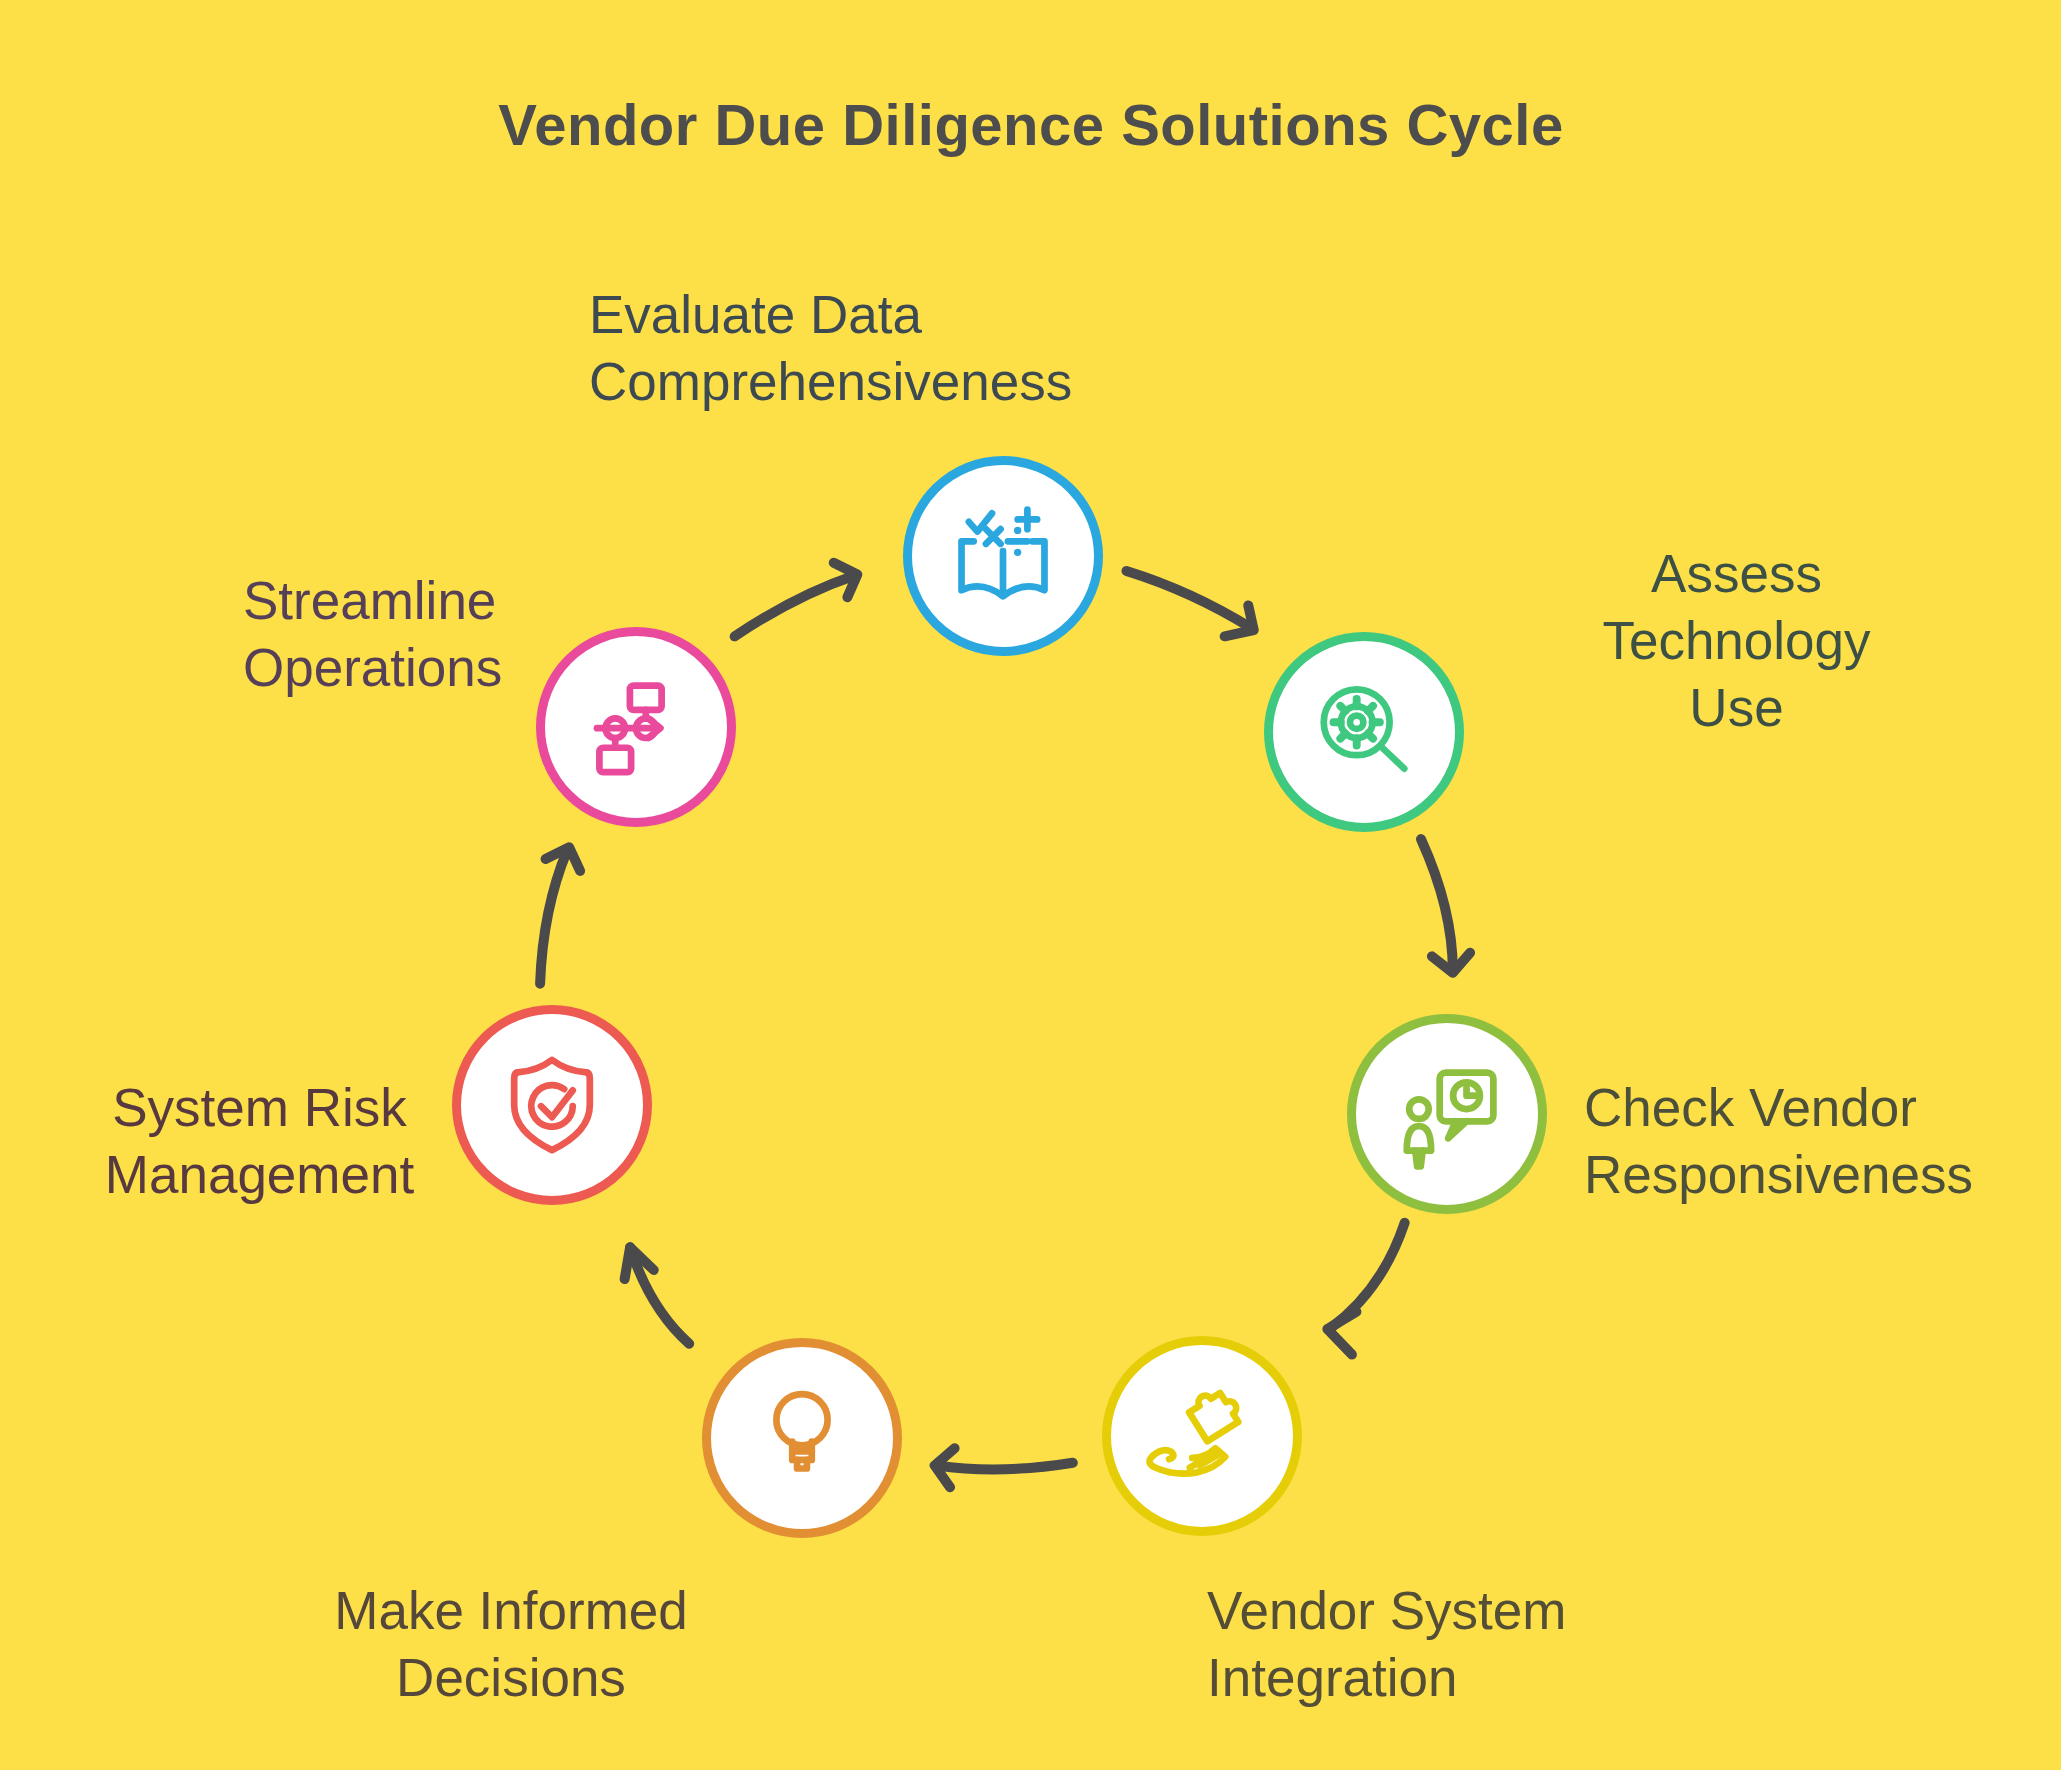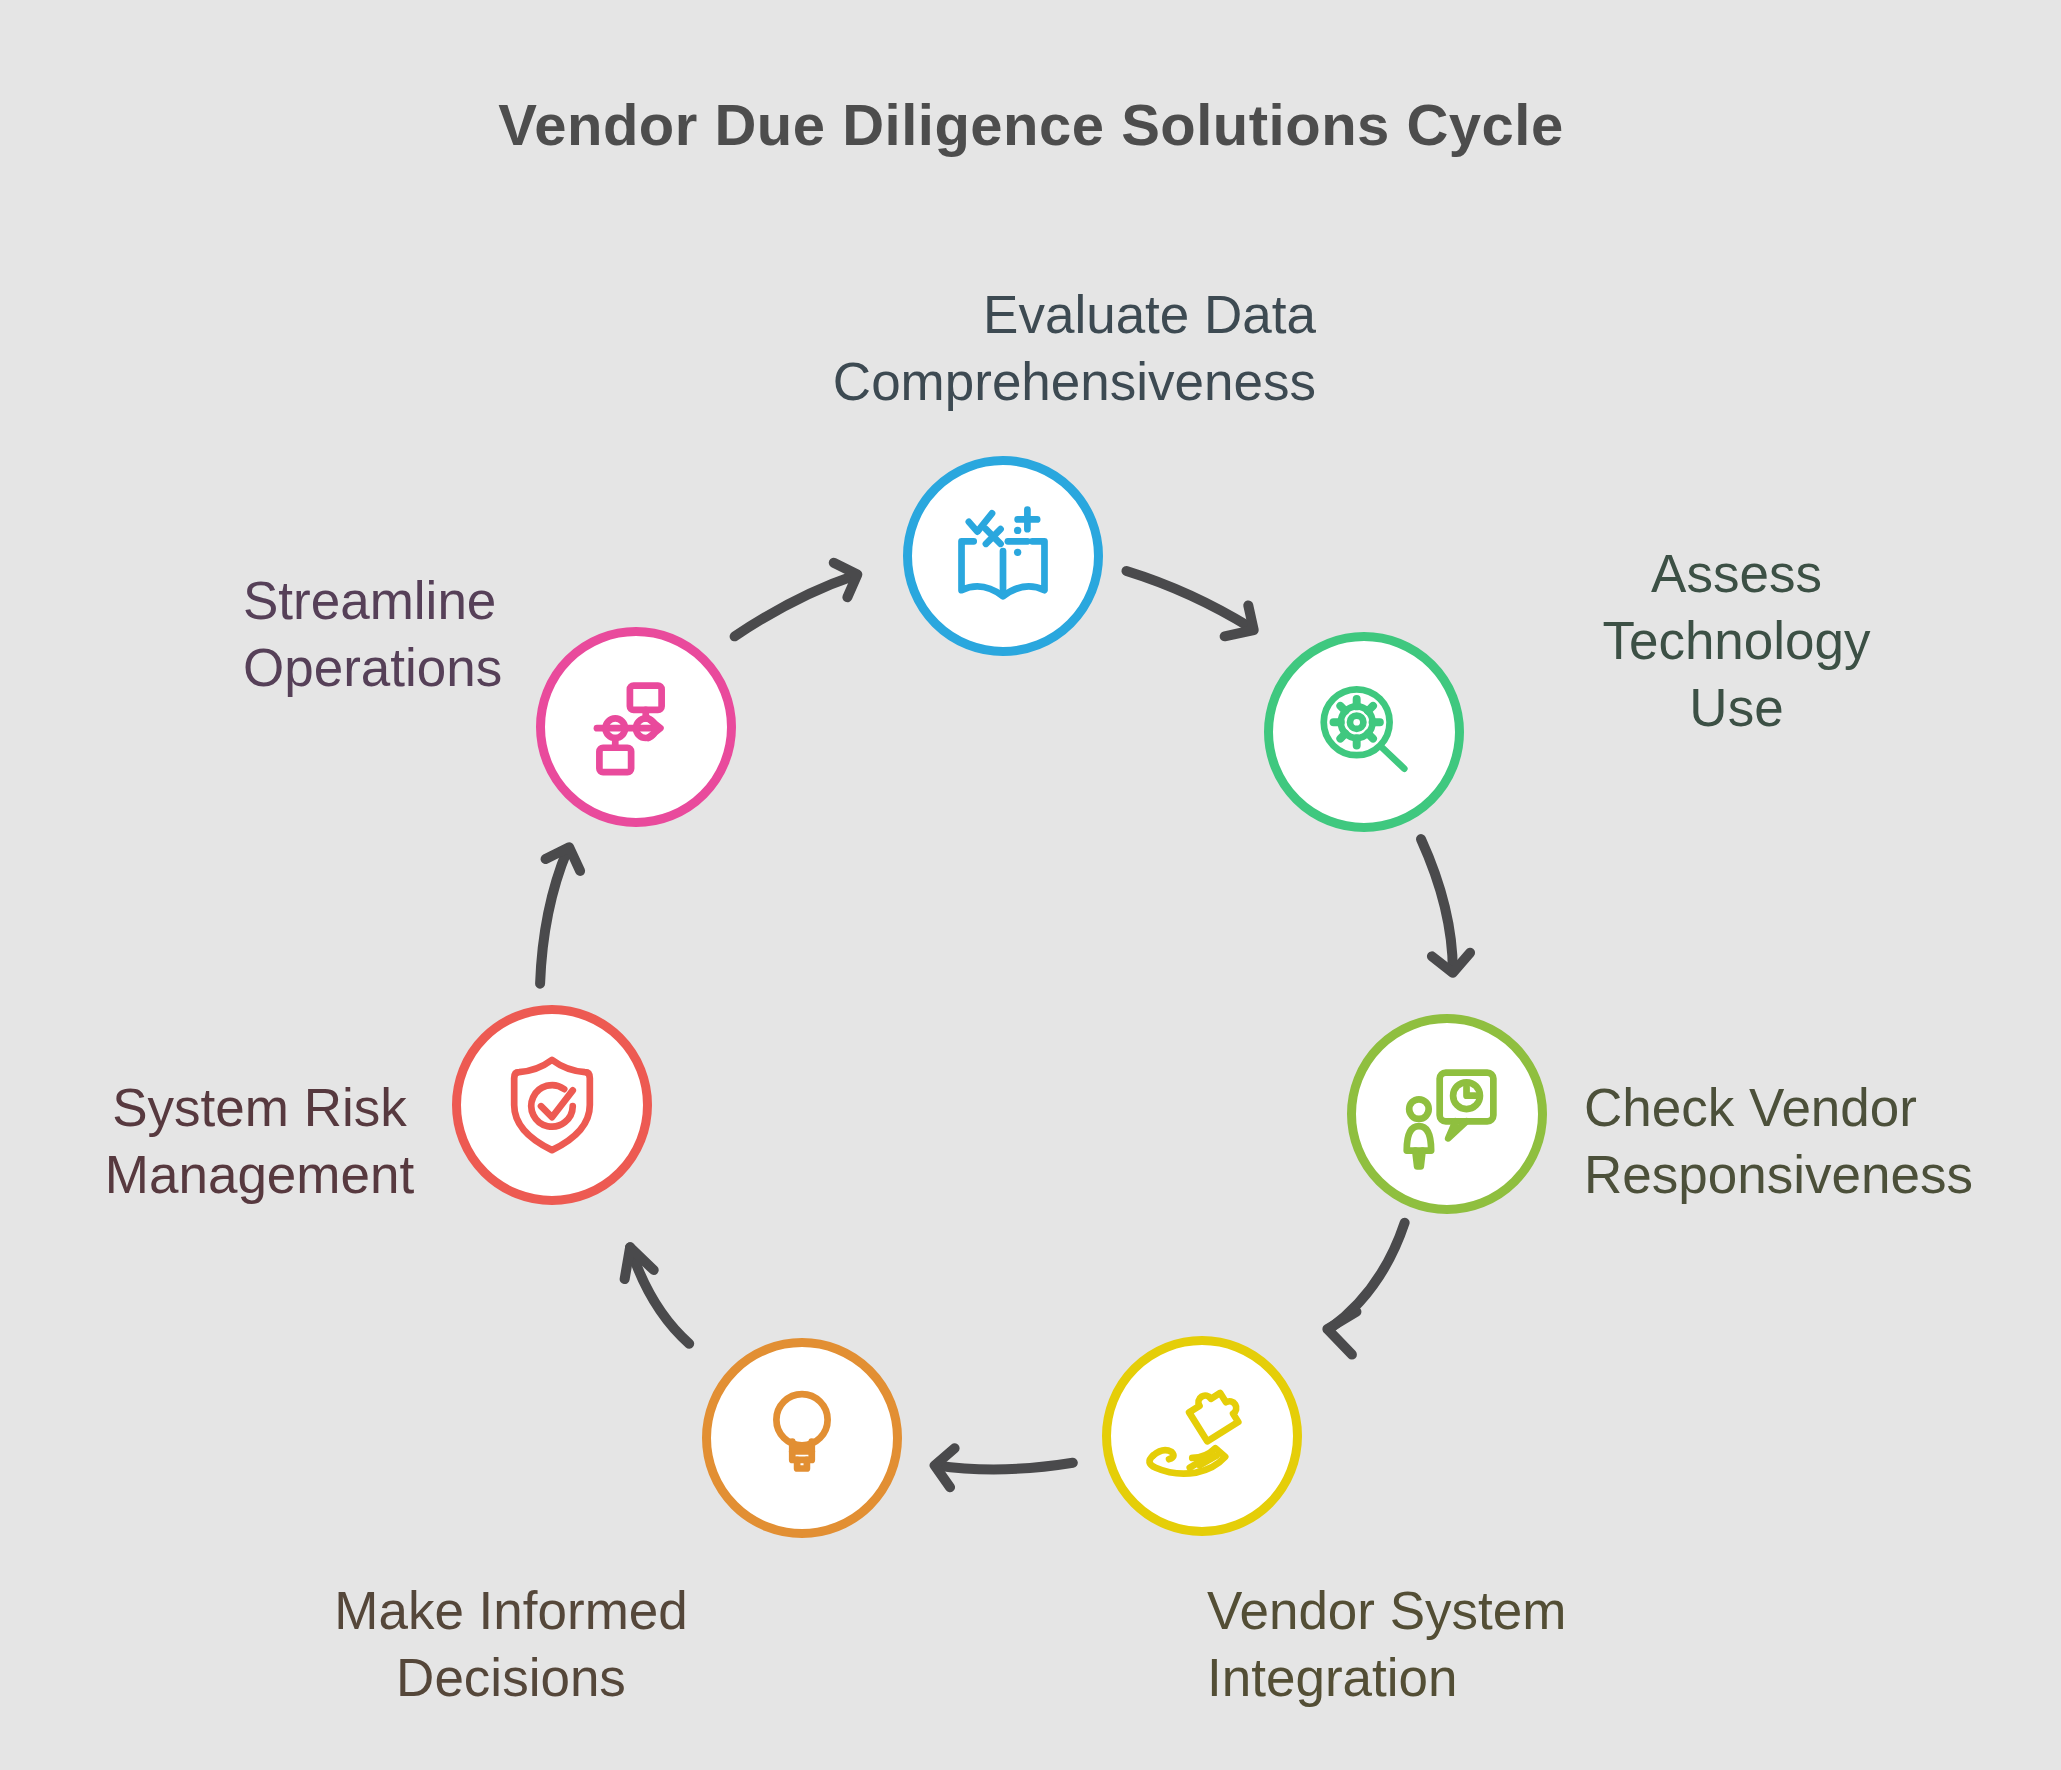--- a/index.html
+++ b/index.html
@@ -1,19 +1,19 @@
 <!DOCTYPE html>
 <html style="font-size:14.5px"><head>
 <meta charset="utf-8">
 <style>
   html,body{margin:0;padding:0;background:#ffffff;}
   .canvas{
     position:relative;
     width:2062px;height:1770px;
-    background:#e5e5e5;
+    background:#fde047;
     font-family:"Liberation Sans", sans-serif;
     overflow:hidden;
   }
   .title{
     position:absolute;
     left:0; top:91px; width:2062px;
     text-align:center;
     font-size:58px; font-weight:700;
     letter-spacing:0.5px;
   }
@@ -36,21 +36,21 @@
     line-height:1.26;
     white-space:pre-line;
   }
   .n1{left:903px;top:456px;}
   .n2{left:1264px;top:632px;}
   .n3{left:1347px;top:1014px;}
   .n4{left:1102px;top:1336px;}
   .n5{left:702px;top:1338px;}
   .n6{left:452px;top:1005px;}
   .n7{left:536px;top:627px;}
-  .l1{left:589px;top:282px;width:727px;text-align:right;}
+  .l1{left:589px;top:282px;width:727px;text-align:left;}
   .l2{left:1500px;top:541px;width:473px;text-align:center;}
   .l3{left:1584px;top:1075px;width:491px;text-align:left;}
   .l4{left:1207px;top:1578px;width:491px;text-align:left;}
   .l5{left:193px;top:1578px;width:636px;text-align:center;}
   .l6{left:23px;top:1075px;width:473px;text-align:center;}
   .l7{left:243px;top:568px;width:382px;text-align:left;}
   .arrows{position:absolute;left:0;top:0;}
   .arrow{fill:none;stroke:currentColor;stroke-width:11;stroke-linecap:round;stroke-linejoin:round;}
 </style>
 </head>

